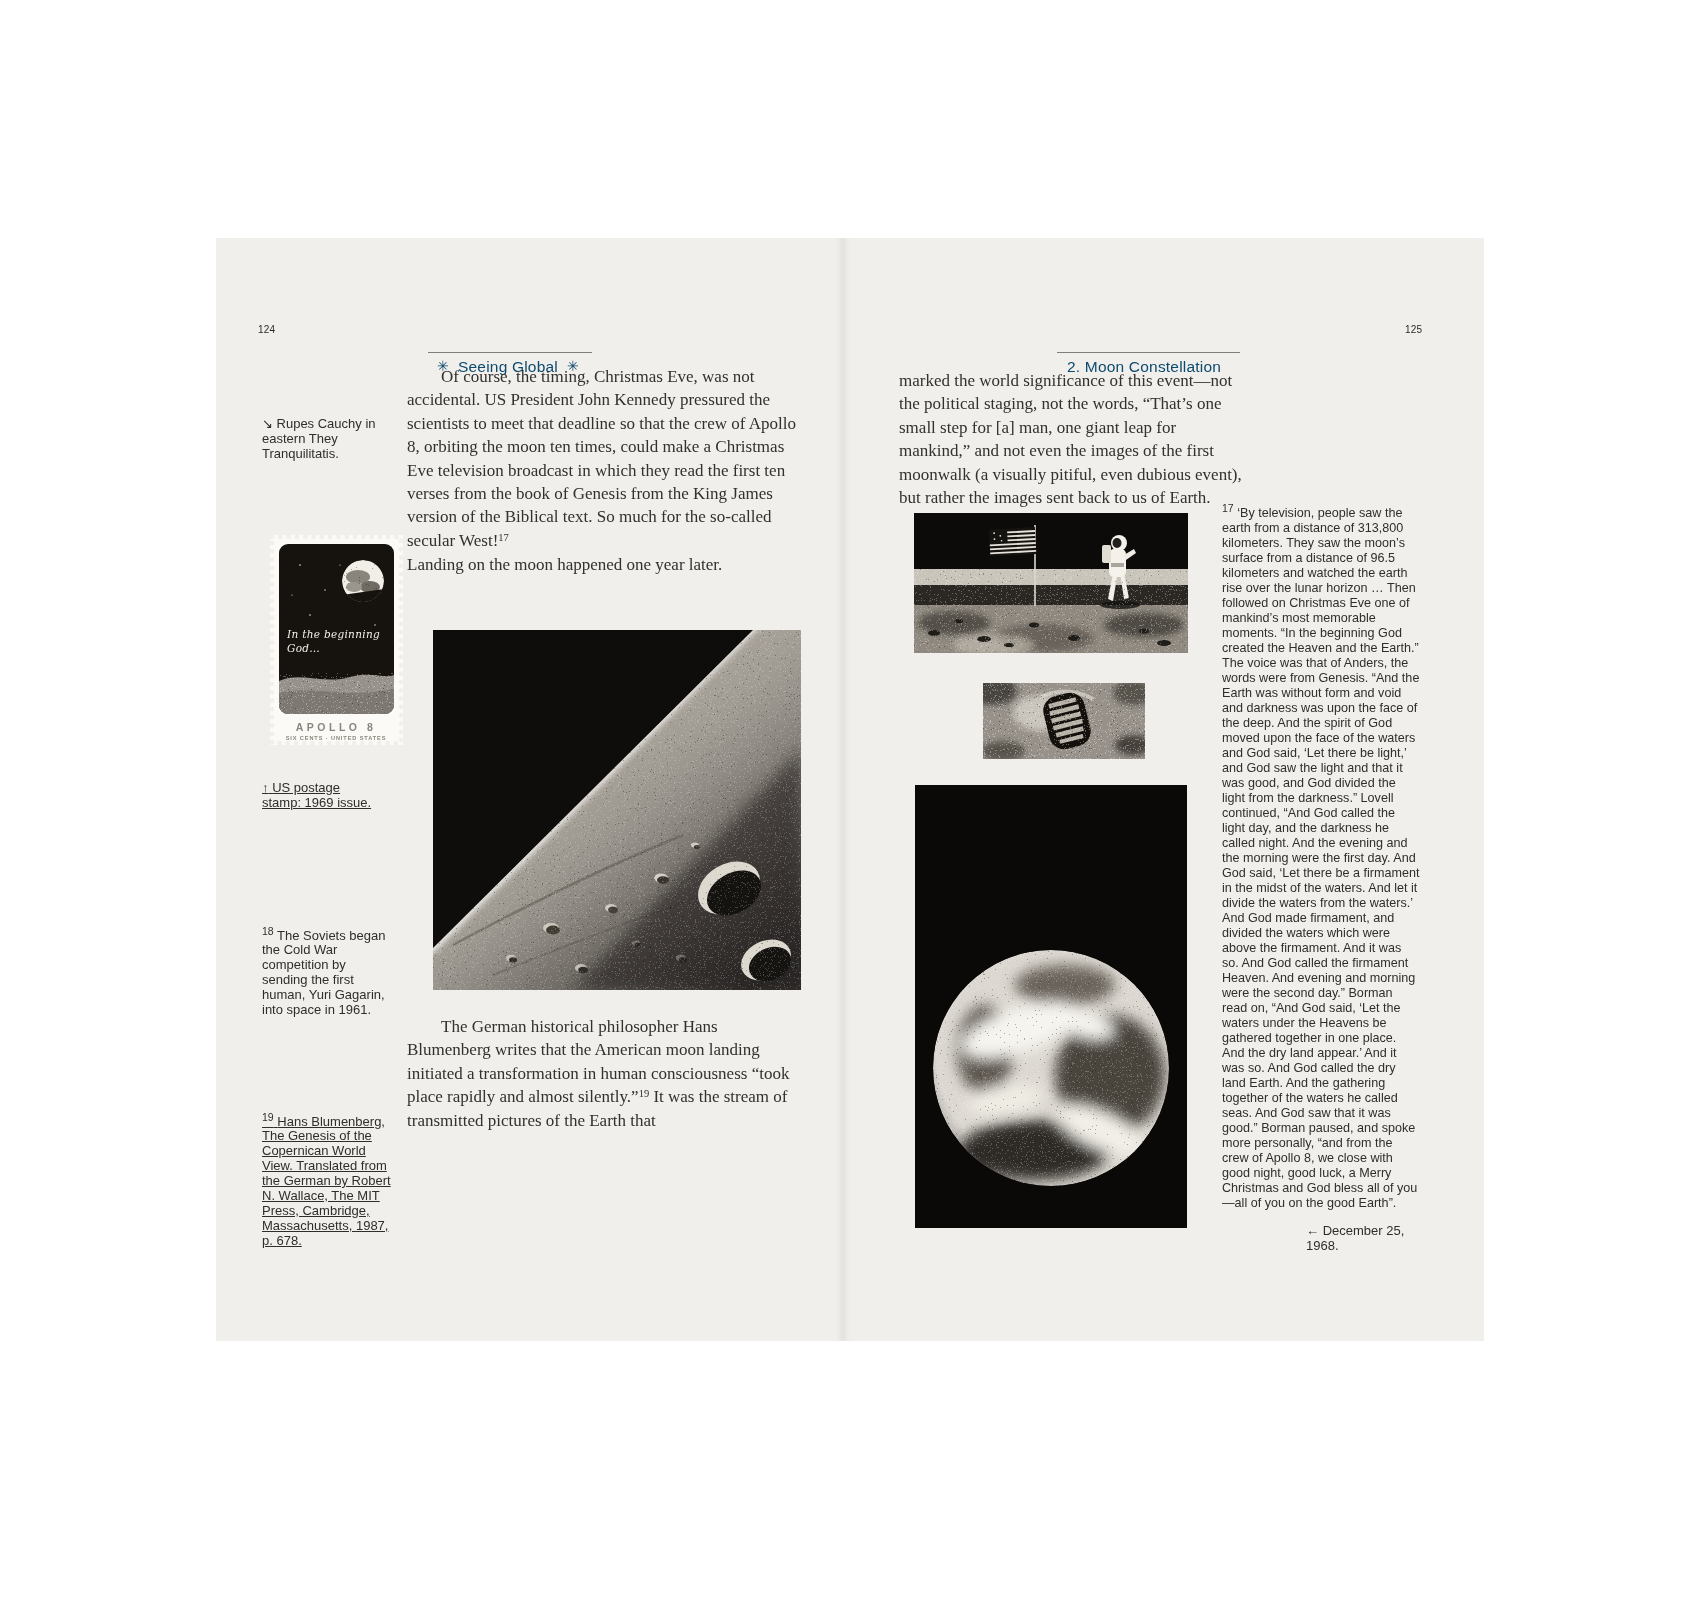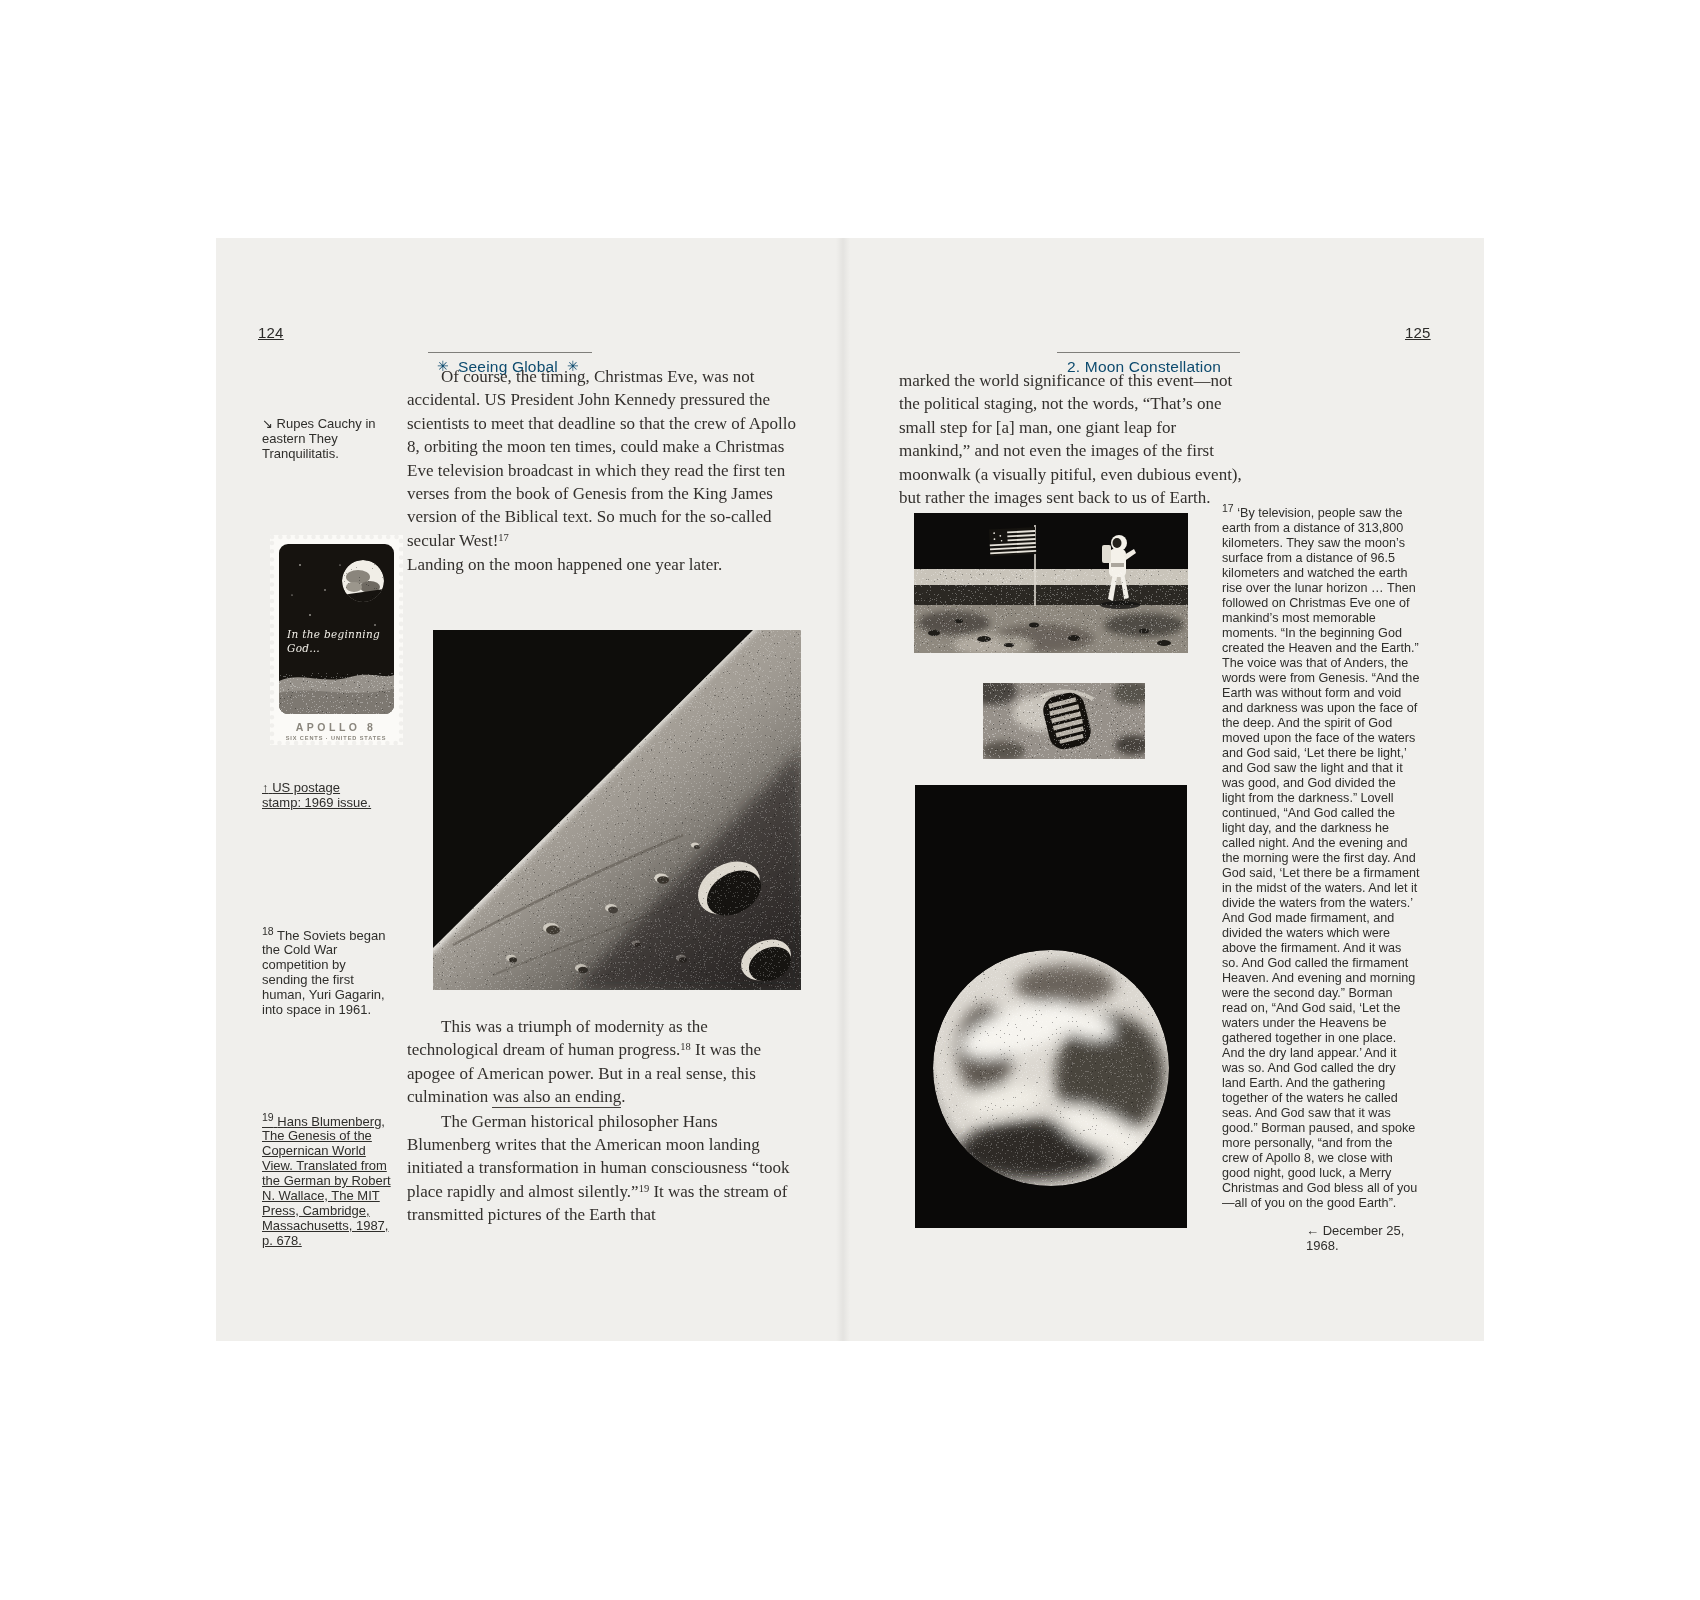--- a/index.html
+++ b/index.html
@@ -10,21 +10,21 @@
         background:linear-gradient(90deg,rgba(0,0,0,0) 0%,rgba(0,0,0,0.05) 50%,rgba(0,0,0,0) 100%);}
   .abs{position:absolute;}
   .serif{font-family:"Liberation Serif","DejaVu Serif",serif;font-size:17px;line-height:23.4px;color:#33302d;}
   .serif p{margin:1px;}
   .ind{text-indent:34px;}
   .gap{margin-top:28px;}
   .gap2{margin-top:20px;}
   .sans{font-family:"Liberation Sans","DejaVu Sans",sans-serif;color:#2f2e2b;}
   .note{font-size:13px;line-height:14.9px;}
   .fncol{font-size:12.6px;line-height:15px;}
-  .pagenum{font-size:15px;letter-spacing:.2px;color:#2c2b29;text-decoration:underline;}
+  .pagenum{font-size:10px;letter-spacing:.2px;color:#2c2b29;}
   .hdr{font-size:15.5px;letter-spacing:.2px;color:#0c4a6e;white-space:nowrap;margin-top:36px;}
   .ast{font-family:"DejaVu Sans",sans-serif;font-size:14px;margin:0 9px;position:relative;top:-1px;}
   .rule{position:absolute;height:1px;background:#7f7e7a;}
   .fnnum{font-size:10.5px;vertical-align:4.5px;}
   sup.ref{font-size:10.5px;line-height:0;vertical-align:5px;}
   .u{border-bottom:1.2px solid #45423e;padding-bottom:.5px;}
   .cropmark{position:absolute;background:#8e8d89;}
   .fig{position:absolute;}
   .fig svg{display:block;width:100%;height:100%;}
   .stamp-script{font-family:"DejaVu Serif",serif;font-style:italic;font-size:10.5px;fill:#f3f0e9;letter-spacing:.3px;}
@@ -200,21 +200,20 @@
             <ellipse cx="333" cy="330" rx="26" ry="19" fill="#ddd8ce" transform="rotate(-25 333 330)"></ellipse>
             <ellipse cx="337" cy="334" rx="22" ry="16" fill="#161411" transform="rotate(-25 337 334)"></ellipse>
           </g>
           <polygon points="0,318 320,0 368,0 368,360 0,360" fill="#fff" filter="url(#speckW)" opacity="0.2"></polygon>
           <polygon points="0,318 320,0 368,0 368,360 0,360" fill="#000" filter="url(#speckB)" opacity="0.3"></polygon>
         </g>
       </svg>
     </div>
 
     <div class="abs serif" style="left:190px;top:776px;width:392px;">
-      <p class="ind"><span>This was a triumph of modernity as the technological dream of human progress.</span><sup class="ref">18</sup><span> It was the apogee of American power. But in a real sense, this culmination </span><span class="u">was also an ending</span><span>.</span></p>
       <p class="ind gap2"><span>The German historical philosopher Hans Blumenberg writes that the American moon landing initiated a transformation in human consciousness “took place rapidly and almost silently.”</span><sup class="ref">19</sup><span> It was the stream of transmitted pictures of the Earth that</span></p>
     </div>
   </div>
 
   <div>
 
     <div class="abs hdr" style="left:828px;top:84px;width:200px;text-align:center;">2. Moon Constellation</div>
     <div class="rule" style="left:841px;top:114px;width:183px;"></div>
     <div class="abs pagenum" style="left:1189px;top:86px;">125</div>
 

